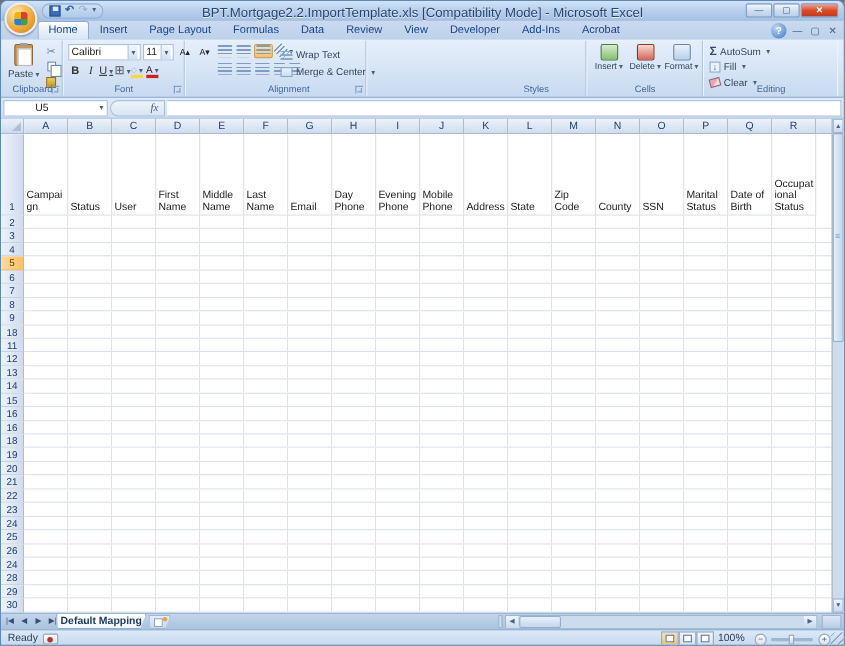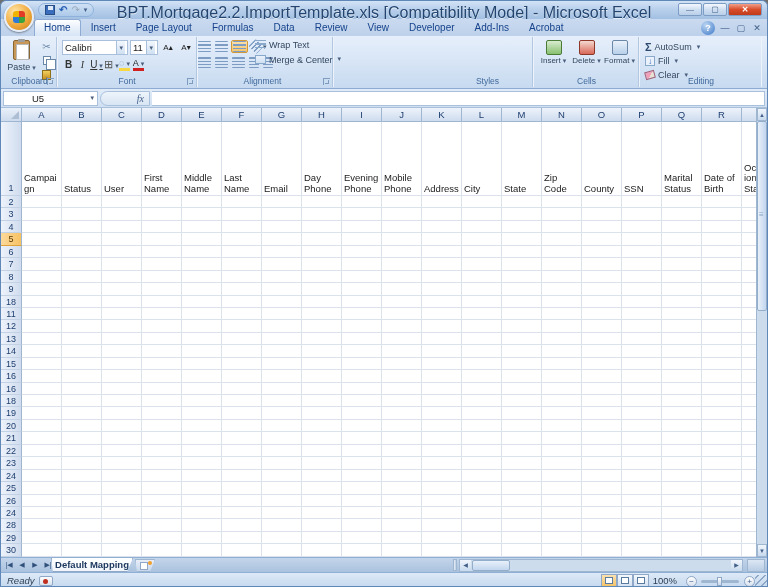--- a/index.html
+++ b/index.html
@@ -10,21 +10,21 @@
   
   .titlebar{position:absolute;left:0;top:0;width:100%;height:18px;background:linear-gradient(#d3e3f6,#b9d0ec 45%,#a3c0e2);border-radius:6px 6px 0 0;}
   .office-btn{position:absolute;left:3px;top:1px;width:30px;height:30px;border-radius:50%;background:radial-gradient(circle at 35% 30%,#ffe6a8,#f0a93c 55%,#c97c14);border:2px solid #e8eef8;box-shadow:0 1px 2px rgba(0,0,0,.4);z-index:30;}
   .office-flower{position:absolute;left:7px;top:7px;width:12px;height:12px;border-radius:3px;background:conic-gradient(#e23c28 0 25%,#3ca43c 0 50%,#2d7bd4 0 75%,#f0b400 0 100%);}
   .qat{position:absolute;left:37px;top:2px;height:14px;display:flex;align-items:center;gap:4px;padding:0 6px;background:linear-gradient(#cfe0f4,#accae9);border:1px solid #8fb2dc;border-radius:8px;z-index:31;}
   .qat .g{font-size:10px;line-height:12px;}
   .save-ic{width:10px;height:10px;background:#3a6ebc;border:1px solid #2a4e86;position:relative;}
   .save-ic:before{content:"";position:absolute;left:2px;top:0;width:5px;height:4px;background:#dfe9f6;}
   .undo{color:#2a62b8;font-weight:bold;}
   .redo{color:#9aa8ba;}
-  .title-text{position:absolute;left:0;right:0;top:3px;text-align:center;font-size:16px;color:#23456f;text-shadow:0 1px 0 rgba(255,255,255,.7);}
+  .title-text{position:absolute;left:0;right:0;top:3px;text-align:center;font-size:12px;color:#23456f;text-shadow:0 1px 0 rgba(255,255,255,.7);}
   .win-btns{position:absolute;right:5px;top:2px;display:flex;gap:1px;z-index:31;}
   .wbtn{width:24px;height:13px;border:1px solid #7d9cc4;border-radius:2px;background:linear-gradient(#f4f8fd,#cfdff2 50%,#b9cfe9);font-size:8px;line-height:11px;text-align:center;color:#3c5a80;}
   .wbtn.close{background:linear-gradient(#f2a088,#d84d2c 50%,#c03a1a);color:#fff;width:34px;font-weight:bold;}
 
   
   .tabstrip{position:absolute;left:0;top:18px;width:100%;height:17px;background:linear-gradient(#cadaf0,#bdd1ea);}
   .tabs{position:absolute;left:33px;top:0;height:17px;display:flex;}
   .rtab{padding:0 9px;line-height:16px;font-size:10px;color:#15428b;border:1px solid transparent;}
   .rtab.active{background:linear-gradient(#fdfeff,#e8f0fa 50%,#d7e5f5);border:1px solid #8eabd4;border-bottom:none;border-radius:3px 3px 0 0;}
   .strip-right{position:absolute;right:4px;top:2px;display:flex;align-items:center;gap:4px;}
@@ -60,21 +60,21 @@
   .colorbar{position:relative;width:13px;height:14px;text-align:center;font-size:9px;line-height:11px;}
   .colorbar i{position:absolute;left:1px;right:1px;bottom:1px;height:3px;display:block;}
   .border-ic{font-size:11px;color:#555;}
 
   
   .al-grid{position:absolute;left:4px;top:3px;width:78px;}
   .al-row{display:flex;gap:2px;margin-bottom:3px;}
   .lines{width:13px;height:11px;background:repeating-linear-gradient(#7d9cc4 0 1.5px,transparent 1.5px 3.5px);border-radius:1px;}
   .lines.short{background:repeating-linear-gradient(#7d9cc4 0 1.5px,transparent 1.5px 3.5px);width:10px;}
   .al-right{position:absolute;left:62px;top:3px;font-size:9px;color:#33475f;}
-  .al-right .row{display:flex;align-items:flex-start;gap:3px;height:15px;white-space:nowrap;}
+  .al-right .row{display:flex;align-items:flex-end;gap:3px;height:15px;white-space:nowrap;}
   .wt-ic{width:11px;height:9px;background:repeating-linear-gradient(#88a8cc 0 1.5px,transparent 1.5px 3.5px);}
   .mc-ic{width:11px;height:9px;border:1px solid #88a8cc;background:linear-gradient(#eaf1fa,#cfe0f2);}
 
   
   .num-combo{position:absolute;left:5px;top:3px;width:96px;}
   .num-row{position:absolute;left:5px;top:21px;display:flex;gap:3px;font-size:9.5px;color:#33475f;align-items:center;}
   .decbtn{font-size:7px;border:1px solid #b3c7e0;background:linear-gradient(#f6fafd,#d9e6f4);padding:1px 2px;border-radius:2px;color:#2c4a6e;}
 
   
   .bigrow{position:absolute;left:2px;top:2px;display:flex;}
@@ -138,21 +138,21 @@
   .instab i{position:absolute;left:4px;top:2px;width:8px;height:8px;background:#fff;border:1px solid #8fa8c8;}
   .instab b{position:absolute;right:2px;top:1px;width:4px;height:4px;background:#f0a030;border-radius:50%;}
   .tabsplit{position:absolute;left:452px;top:1px;width:4px;height:12px;background:linear-gradient(90deg,#eaf1fa,#b8cce4);border:1px solid #9fb6d1;}
   .hscroll{position:absolute;left:458px;right:24px;top:1px;height:13px;background:#cddcec;border:1px solid #9fb6d1;}
   .hbtn{position:absolute;top:0;width:11px;height:11px;font-size:6px;line-height:11px;text-align:center;color:#44618a;background:linear-gradient(#f0f5fc,#c8daee);}
   .hthumb{position:absolute;left:12px;top:0;width:38px;height:11px;background:linear-gradient(#e8f0fa,#c2d6ee);border:1px solid #93aecb;border-radius:2px;}
   .corner-box{position:absolute;right:2px;top:1px;width:18px;height:13px;background:linear-gradient(#dce7f4,#b8cce4);border:1px solid #9fb6d1;}
 
   
   .statusbar{position:absolute;left:0;top:571px;width:100%;height:16px;background:linear-gradient(#dde9f7,#c4d8ee);border-top:1px solid #8fb0d4;}
-  .ready{position:absolute;left:6px;top:2px;font-size:9.5px;color:#2c3e54;font-style:italic;}
+  .ready{position:absolute;left:6px;top:2px;font-size:9.5px;color:#2c3e54;}
   .macro-ic{position:absolute;left:38px;top:3px;width:14px;height:10px;background:linear-gradient(#fdfdfd,#d8e2ee);border:1px solid #8fa8c8;border-radius:2px;}
   .macro-ic:after{content:"";position:absolute;left:3px;top:2px;width:5px;height:5px;border-radius:50%;background:#c03020;}
   .viewbtns{position:absolute;right:118px;top:1px;display:flex;}
   .vb{width:16px;height:13px;border:1px solid #8fa8c8;background:linear-gradient(#f4f8fd,#d4e2f2);display:flex;align-items:center;justify-content:center;}
   .vb.active{background:linear-gradient(#fbe2b0,#f3c36a);}
   .vb i{width:8px;height:7px;border:1px solid #5a7ba0;background:#fff;}
   .zoomlabel{position:absolute;right:90px;top:2px;font-size:9.5px;color:#2c3e54;}
   .zminus,.zplus{position:absolute;top:3px;width:11px;height:11px;border-radius:50%;border:1px solid #8fa8c8;background:linear-gradient(#fdfdfd,#d8e2ee);font-size:8px;line-height:9px;text-align:center;color:#44618a;}
   .zminus{right:70px;} .zplus{right:12px;}
   .ztrack{position:absolute;right:28px;top:7px;width:38px;height:3px;background:#9fb6d1;border-radius:2px;}
@@ -218,21 +218,21 @@
             <span class="copy-ic"></span>
           </div>
         <div class="smbtn">
             <span class="fp-ic"></span>
           </div>
       </div>
       <div class="glabel">Clipboard</div>
       <div class="launcher"></div>
     </div>
 
-    <div class="group" style="left:57px;width:139px;padding-left:24px;">
+    <div class="group" style="left:57px;width:110px;padding-left:24px;">
       <div class="fg-row1">
         <div class="combo" style="width:66px;">
             <span>Calibri</span>
             <span class="arr">▾</span>
           </div>
         <div class="combo" style="width:28px;">
             <span>11</span>
             <span class="arr">▾</span>
           </div>
         <div class="smbtn" style="width:16px;height:15px;font-size:8px;">A▴</div>
@@ -426,23 +426,20 @@
           <div class="hcell">
             <span>Evening Phone</span>
           </div>
           <div class="hcell">
             <span>Mobile Phone</span>
           </div>
           <div class="hcell">
             <span>Address</span>
           </div>
           <div class="hcell">
-            <span>City</span>
-          </div>
-          <div class="hcell">
             <span>State</span>
           </div>
           <div class="hcell">
             <span>Zip Code</span>
           </div>
           <div class="hcell">
             <span>County</span>
           </div>
           <div class="hcell">
             <span>SSN</span>

